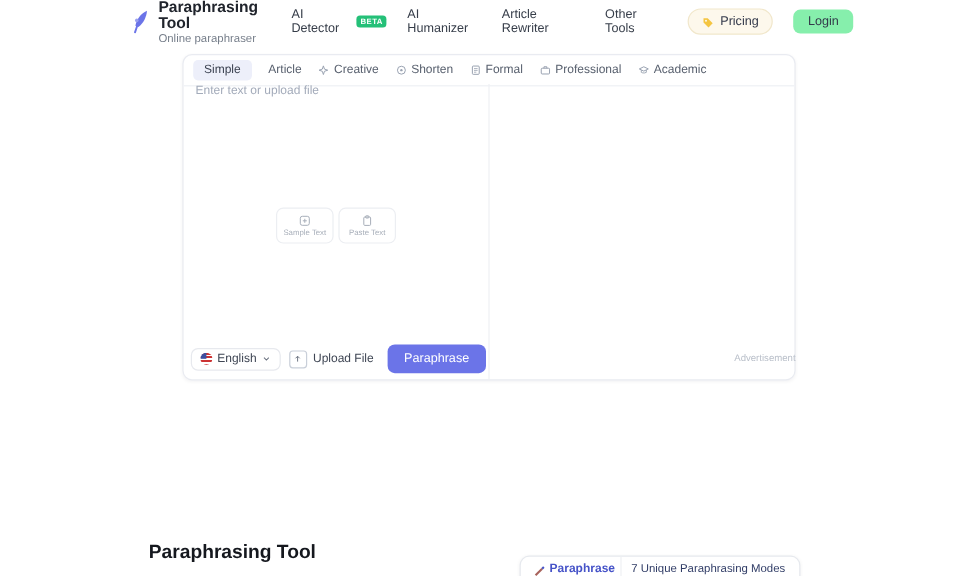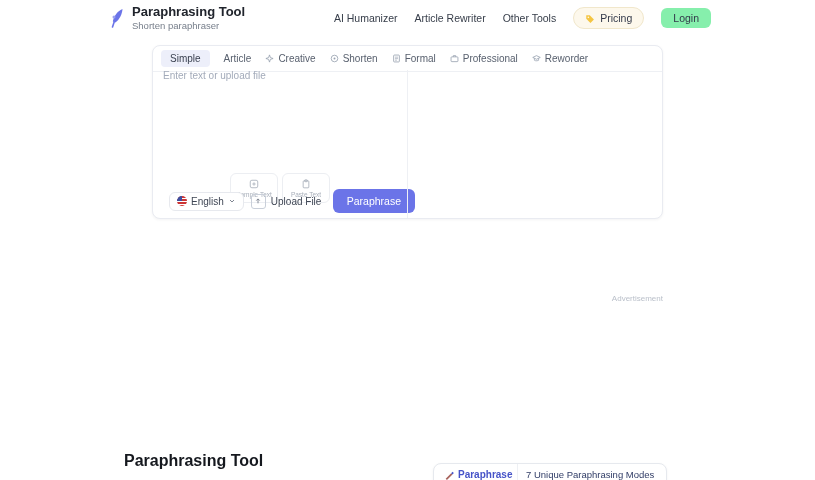--- a/index.html
+++ b/index.html
@@ -17,42 +17,42 @@
   .nav-item{display:flex;align-items:center;cursor:pointer;}
   .beta-badge{background:#24c078;color:#fff;font-size:6.5px;font-weight:bold;
               padding:1.5px 3.5px;border-radius:3px;margin-left:4px;letter-spacing:.3px;}
   .btn-pricing{display:flex;align-items:flex-end;gap:5px;background:#fdf8ec;
                border:1px solid #f1e7cb;border-radius:12px;padding:4px 11px;
                font-size:10.5px;color:#33394a;cursor:pointer;}
   .btn-login{background:#86efac;border-radius:6px;padding:4px 12px;font-size:10.5px;
              color:#33394a;cursor:pointer;}
 
   
-  .editor-card{position:absolute;left:152px;top:45px;width:511px;height:174px;
+  .editor-card{position:absolute;left:152px;top:45px;width:511px;height:272px;
                background:#fff;border:1px solid #e9ebf1;border-radius:8px;
                box-shadow:0 1px 3px rgba(16,24,40,.05);box-sizing:border-box;}
   .tabbar{display:flex;align-items:center;gap:14px;padding:4px 8px;
           border-bottom:1px solid #eef0f4;font-size:10px;color:#58606e;}
   .tab{display:flex;align-items:center;gap:4px;background:none;border:none;
        font-family:inherit;font-size:10px;color:#58606e;padding:3px 0;cursor:pointer;}
   .tab.active{background:#edeffa;border-radius:4px;padding:3px 9px;color:#3a4150;}
   .tab-icon{display:flex;color:#98a1b0;}
   .pane-left{position:absolute;left:0;top:24px;bottom:0;width:254px;}
   .divider-v{position:absolute;left:254px;top:24px;bottom:0;width:1px;background:#eef0f4;}
   .editor-input{position:absolute;left:10px;top:0;width:230px;height:70px;border:none;
                 outline:none;resize:none;font-family:inherit;font-size:10px;color:#333;
                 background:transparent;padding:0;}
   .editor-input::placeholder{color:#a3abba;}
   .quick-actions{position:absolute;left:0;right:0;top:103px;display:flex;
                  justify-content:center;gap:4px;}
   .qa-btn{width:48px;height:30px;background:#fff;border:1px solid #eceef2;border-radius:6px;
           display:flex;flex-direction:column;align-items:center;justify-content:center;
           gap:2px;color:#a7aeb9;font-family:inherit;cursor:pointer;padding:0;}
   .qa-label{font-size:6.5px;color:#a7aeb9;}
-  .bottom-controls{position:absolute;left:16px;bottom:5px;width:246px;display:flex;
+  .bottom-controls{position:absolute;left:6px;bottom:5px;width:246px;display:flex;
                    align-items:center;gap:7px;}
   .lang-select{display:flex;align-items:center;gap:4px;border:1px solid #e7e9ee;
                border-radius:6px;padding:3px 7px;font-size:10px;color:#3f4654;
                background:#fff;cursor:pointer;}
   .flag{width:10px;height:10px;border-radius:50%;overflow:hidden;position:relative;
         background:repeating-linear-gradient(#c33 0 1.5px,#fff 1.5px 3px);}
   .flag::before{content:"";position:absolute;left:0;top:0;width:5px;height:5px;background:#3c4fa0;}
   .chevron{color:#6b7280;display:flex;}
   .upload-btn{display:flex;align-items:center;gap:5px;font-size:10px;color:#3f4654;
               background:none;border:none;font-family:inherit;cursor:pointer;padding:0;}
@@ -85,25 +85,29 @@
     <div class="logo-group">
       <span class="logo-icon">
         <svg width="15" height="20" viewBox="0 0 15 20">
           <path d="M12.5 1 C7 3.5 4 8 2.8 13.5 l2.6 1 C9.5 11.5 12 6.5 12.5 1 Z" fill="#6b74e8"></path>
           <path d="M4.5 13 L2.5 19" stroke="#6b74e8" stroke-width="1.6" fill="none" stroke-linecap="round"></path>
           <circle cx="4" cy="9" r="1.5" fill="#9aa0ee"></circle>
         </svg>
       </span>
       <span>
         <span class="logo-title" style="display:block;">Paraphrasing Tool</span>
-        <span class="logo-subtitle" style="display:block;">Shorten paraphraser</span>
+        <span class="logo-subtitle" style="display:block;">Online paraphraser</span>
       </span>
     </div>
 
     <div class="nav">
+      <span class="nav-item">
+        <span>AI Detector</span>
+        <span class="beta-badge">BETA</span>
+      </span>
       <span class="nav-item">
         <span>AI Humanizer</span>
       </span>
       <span class="nav-item">
         <span>Article Rewriter</span>
       </span>
       <span class="nav-item">
         <span>Other Tools</span>
       </span>
       <span class="btn-pricing">
@@ -163,21 +167,21 @@
         </span>
         <span>Professional</span>
       </button>
       <button class="tab">
         <span class="tab-icon">
           <svg width="9" height="9" viewBox="0 0 12 12">
               <path d="M1 4.6 L6 2.2 L11 4.6 L6 7 Z" fill="none" stroke="currentColor" stroke-width="1.1"></path>
               <path d="M3.2 5.8 V8.4 C3.2 8.4 6 10 8.8 8.4 V5.8" fill="none" stroke="currentColor" stroke-width="1"></path>
             </svg>
         </span>
-        <span>Reworder</span>
+        <span>Academic</span>
       </button>
     </div>
 
     <div class="pane-left">
       <textarea class="editor-input" placeholder="Enter text or upload file" style=""></textarea>
 
       <div class="quick-actions">
         <button class="qa-btn">
           <span style="display:flex;">
             <svg width="10" height="10" viewBox="0 0 12 12">

